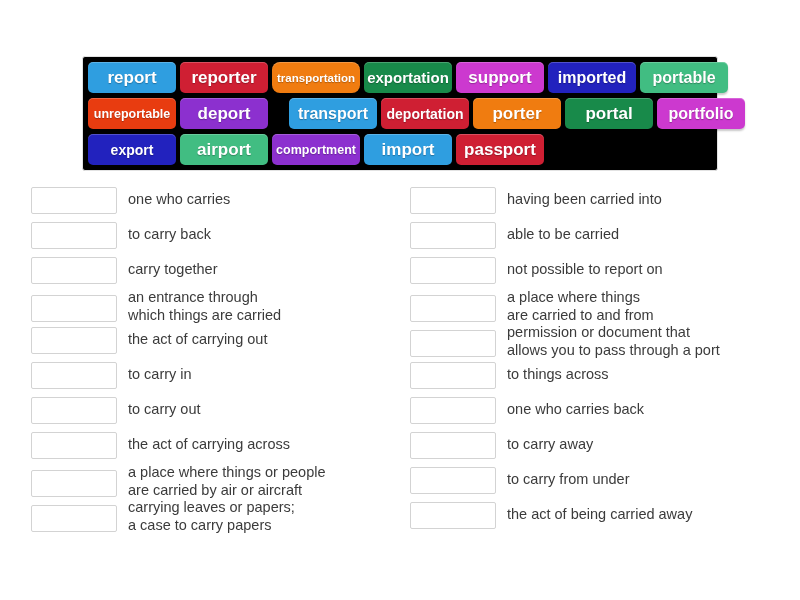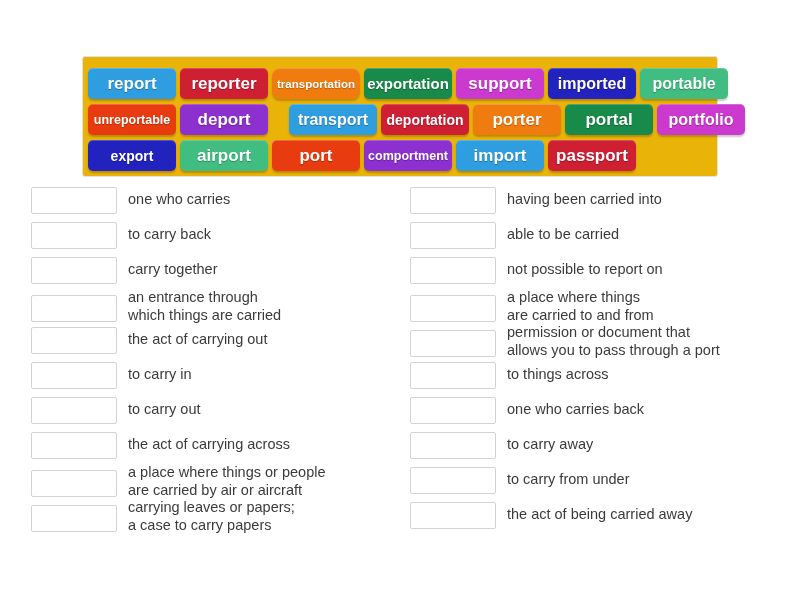--- a/index.html
+++ b/index.html
@@ -17,23 +17,23 @@
   }
 
   
   #word-bank {
     position: absolute;
     left: 82px;
     top: 56px;
     width: 636px;
     box-sizing: border-box;
     border: 1px solid #e2e2e2;
-    background: #eab308;
+    background: #000000;
     border-radius: 3px;
-    padding: 11px 4px 5px 5px;
+    padding: 5px 4px 5px 5px;
   }
   .tile-row {
     display: flex;
     flex-direction: row;
     align-items: stretch;
   }
   .tile {
     height: 31px;
     margin: 0 4px 5px 0;
     border-radius: 5px;
@@ -114,21 +114,20 @@
       <div class="tile" style="width: 88px; min-width: 88px; background: rgb(140, 48, 207); font-size: 17px;">deport</div>
       <div class="tile" style="width: 88px; min-width: 88px; background: rgb(47, 158, 224); font-size: 16px; margin-left: 17px;">transport</div>
       <div class="tile" style="width: 88px; min-width: 88px; background: rgb(207, 31, 51); font-size: 14px;">deportation</div>
       <div class="tile" style="width: 88px; min-width: 88px; background: rgb(240, 124, 16); font-size: 17px;">porter</div>
       <div class="tile" style="width: 88px; min-width: 88px; background: rgb(24, 138, 74); font-size: 17px;">portal</div>
       <div class="tile" style="width: 88px; min-width: 88px; background: rgb(204, 57, 207); font-size: 16px;">portfolio</div>
     </div>
     <div class="tile-row">
       <div class="tile" style="width: 88px; min-width: 88px; background: rgb(34, 34, 190); font-size: 14px;">export</div>
       <div class="tile" style="width: 88px; min-width: 88px; background: rgb(65, 189, 130); font-size: 17px;">airport</div>
-      <div class="tile" style="width: 88px; min-width: 88px; background: rgb(232, 60, 16); font-size: 17px;">port</div>
       <div class="tile" style="width: 88px; min-width: 88px; background: rgb(140, 48, 207); font-size: 12.5px;">comportment</div>
       <div class="tile" style="width: 88px; min-width: 88px; background: rgb(47, 158, 224); font-size: 17px;">import</div>
       <div class="tile" style="width: 88px; min-width: 88px; background: rgb(207, 31, 51); font-size: 17px; text-align: center;">passport</div>
     </div>
   </div>
 
 <div id="definitions">
   <div class="def-column" id="col-left">
       <div class="def-row">
         <div class="drop-box"></div>

